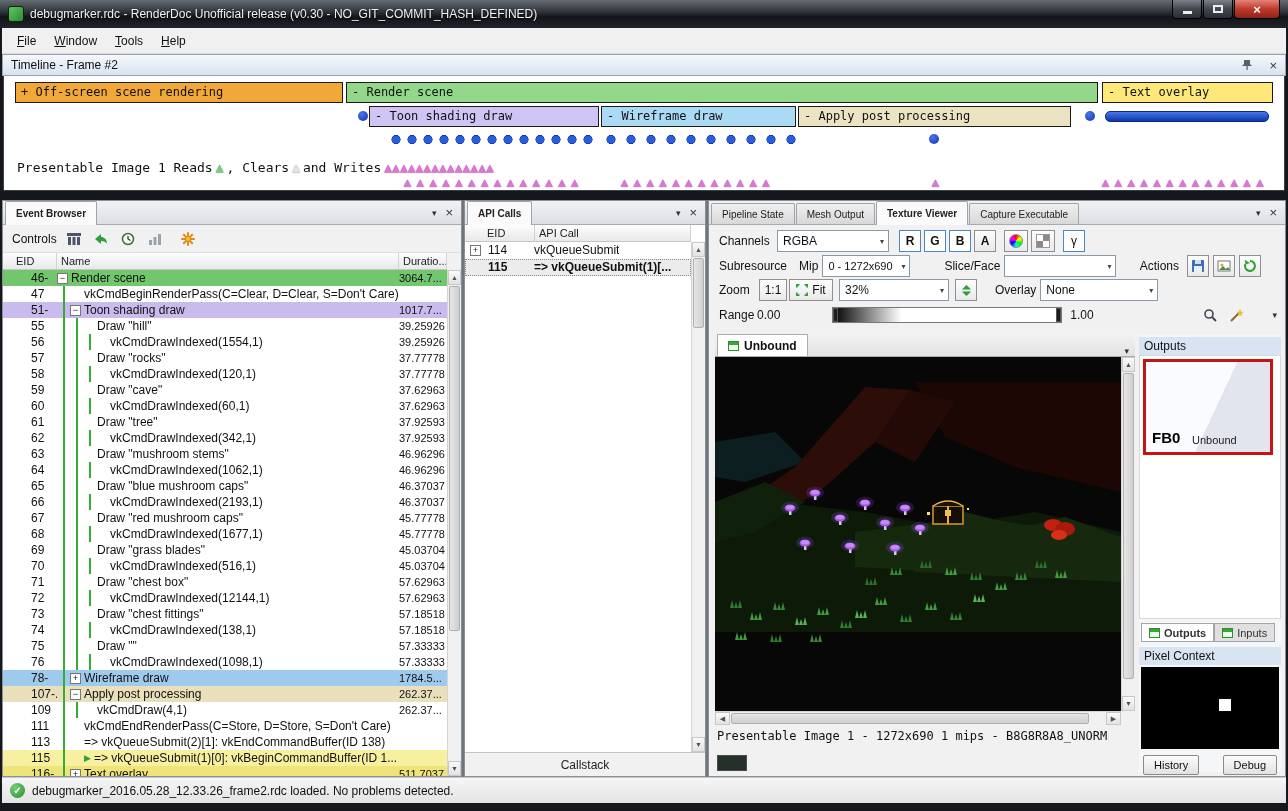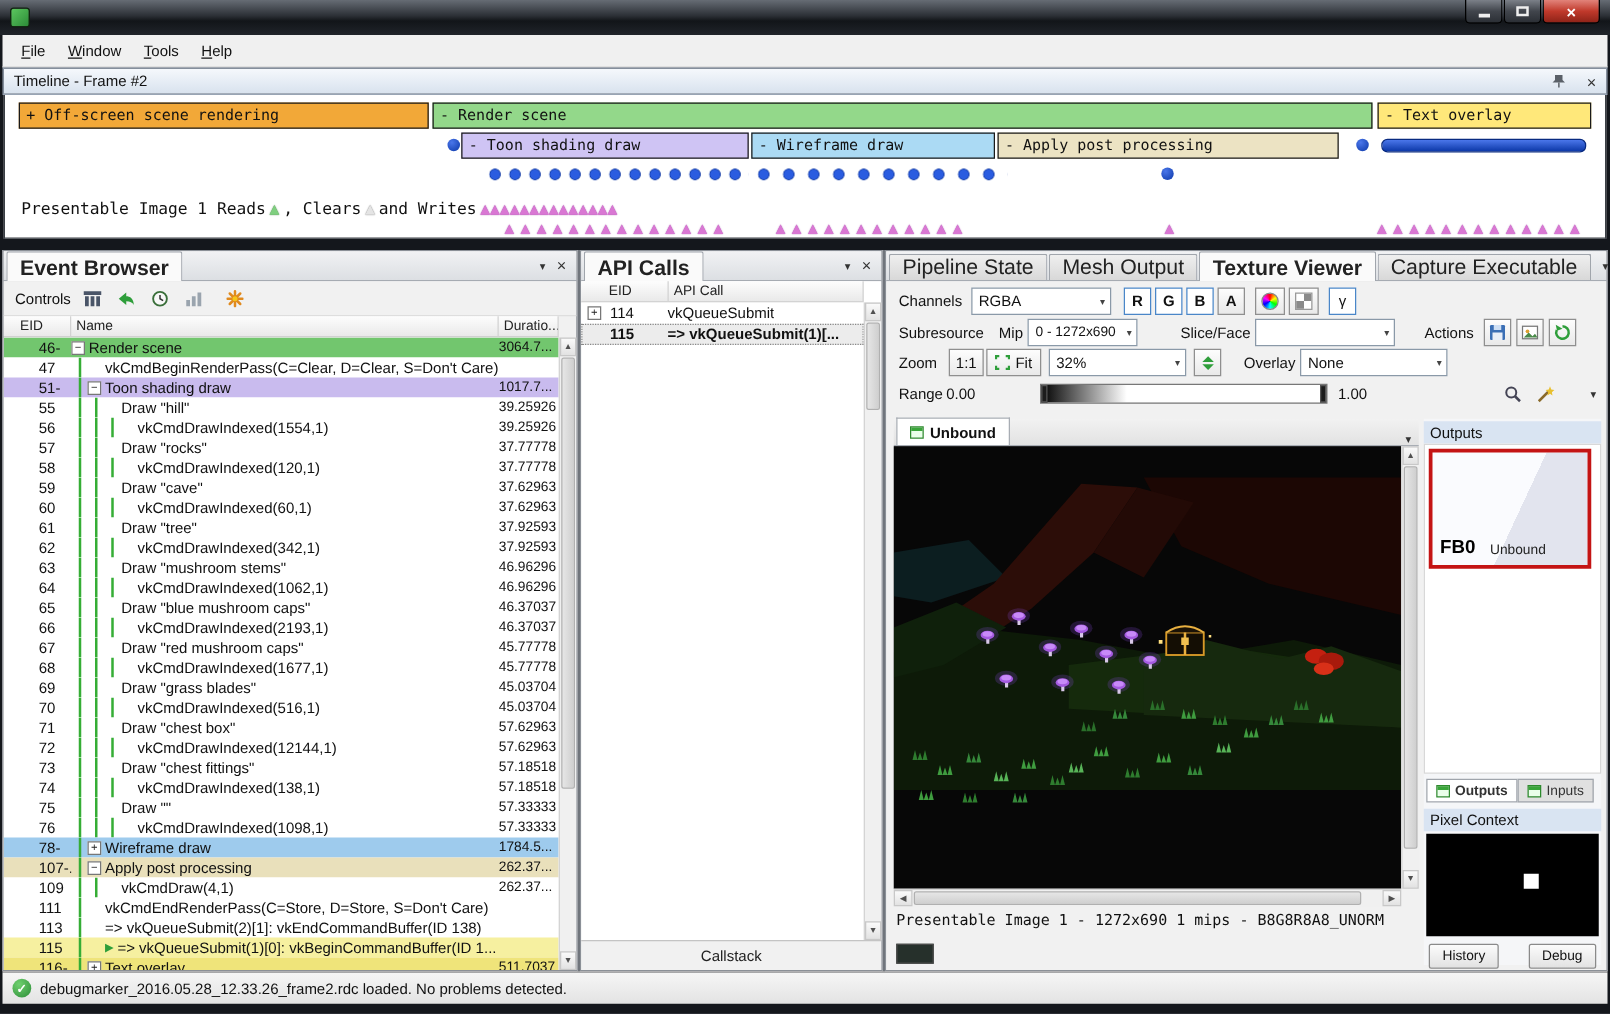--- a/index.html
+++ b/index.html
@@ -34,21 +34,21 @@
 .tri.green{color:#7fcf7f;text-shadow:0 0 1px #2a6a2a}
 .tri.gray{color:#e4e4e4;text-shadow:0 0 1px #666}
 .tri-abs{position:absolute}
 
 .dock{position:absolute;left:2px;top:200px;width:1284px;height:577px;background:#70757c}
 .panel{position:absolute;top:0;height:577px;background:#f1f1f1;border:1px solid #8b9097}
 .panel.eb{left:0;width:460px}
 .panel.ac{left:462px;width:242px}
 .panel.rp{left:706px;width:578px}
 .tabstrip{position:absolute;left:0;right:0;top:0;height:24px;background:linear-gradient(#f1f2f4,#dcdfe3);border-bottom:1px solid #a6abb2;display:flex;align-items:flex-end;padding-left:2px}
-.dtab{height:21px;padding:0 10px;display:flex;align-items:flex-end;gap:5px;font-size:17px;color:#222;background:linear-gradient(#efefef,#d8d8d8);border:1px solid #a0a5ac;border-bottom:none;border-radius:2px 2px 0 0;margin-right:1px;white-space:nowrap}
+.dtab{height:21px;padding:0 10px;display:flex;align-items:center;gap:5px;font-size:10px;color:#222;background:linear-gradient(#efefef,#d8d8d8);border:1px solid #a0a5ac;border-bottom:none;border-radius:2px 2px 0 0;margin-right:1px;white-space:nowrap}
 .dtab.active{background:#fafafa;font-weight:bold;height:24px;position:relative;top:1px}
 .strip-icons{margin-left:auto;display:flex;align-items:center;gap:9px;padding:0 8px;height:100%}
 .caret{font-size:9px;color:#333}
 .closex{font-size:13px;color:#333;line-height:1}
 
 .eb-toolbar{position:absolute;left:0;right:0;top:24px;height:28px;background:#f1f1f1;border-bottom:1px solid #dedede;display:flex;align-items:center;gap:7px;padding-left:9px}
 .tbtn{width:20px;height:20px;display:flex;align-items:center;justify-content:center}
 .colhead{position:absolute;left:0;right:14px;top:52px;height:17px;background:linear-gradient(#fdfdfd,#e9e9e9);border-bottom:1px solid #c6c6c6;display:flex;font-size:11px;color:#222}
 .colhead>div{border-right:1px solid #d2d2d2;display:flex;align-items:center;padding-left:4px;overflow:hidden}
 .ch-eid{width:54px;padding-left:13px !important}
@@ -130,20 +130,21 @@
 .px-btn{position:absolute;top:420px;height:20px;padding:0 10px;border:1px solid #8a8a8a;border-radius:2px;background:linear-gradient(#fbfbfb,#e2e2e2);font-size:11px;display:flex;align-items:center;color:#111}
 
 .statusbar{position:absolute;left:2px;top:777px;width:1284px;height:26px;background:linear-gradient(#f6f6f6,#e3e3e3);border-top:1px solid #c9c9c9;display:flex;align-items:center;gap:7px;padding-left:8px}
 .check{width:15px;height:15px;border-radius:50%;background:radial-gradient(circle at 35% 30%,#6fd06f,#2c8c37);color:#fff;font-size:10px;font-weight:bold;display:flex;align-items:center;justify-content:center;flex:none}
 </style>
 </head>
 <body>
 
 <div class="titlebar">
   <span class="app-icon"></span>
+  <span class="title-text">debugmarker.rdc - RenderDoc Unofficial release (v0.30 - NO_GIT_COMMIT_HASH_DEFINED)</span>
   <div class="win-buttons">
     <div class="win-btn">
         <span class="g-min"></span>
       </div>
     <div class="win-btn">
         <span class="g-max"></span>
       </div>
     <div class="win-btn close">
         <span class="g-close">×</span>
       </div>

